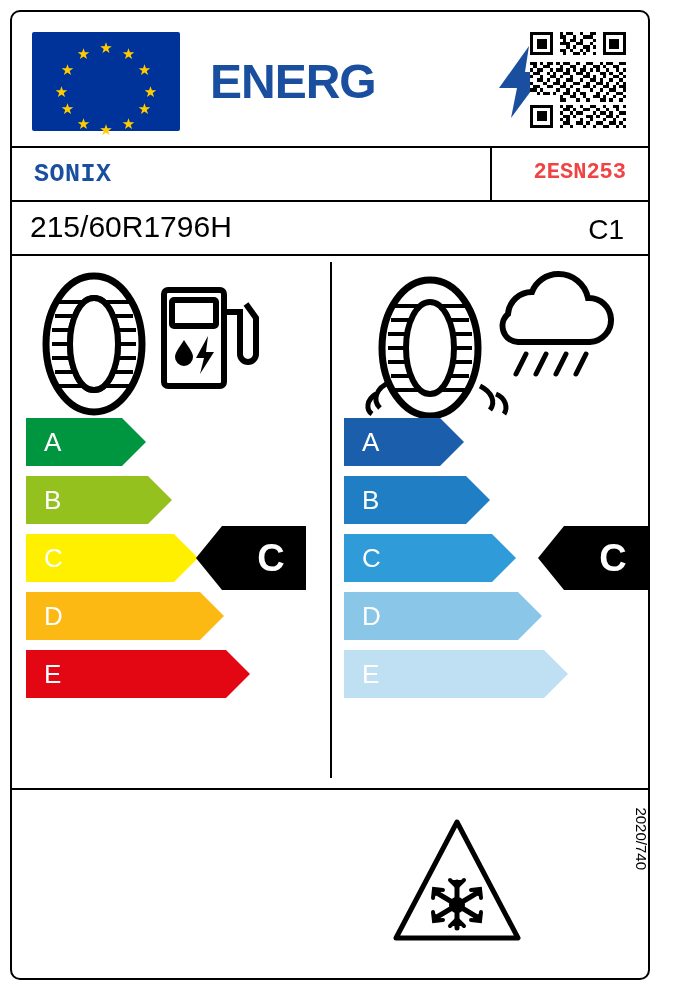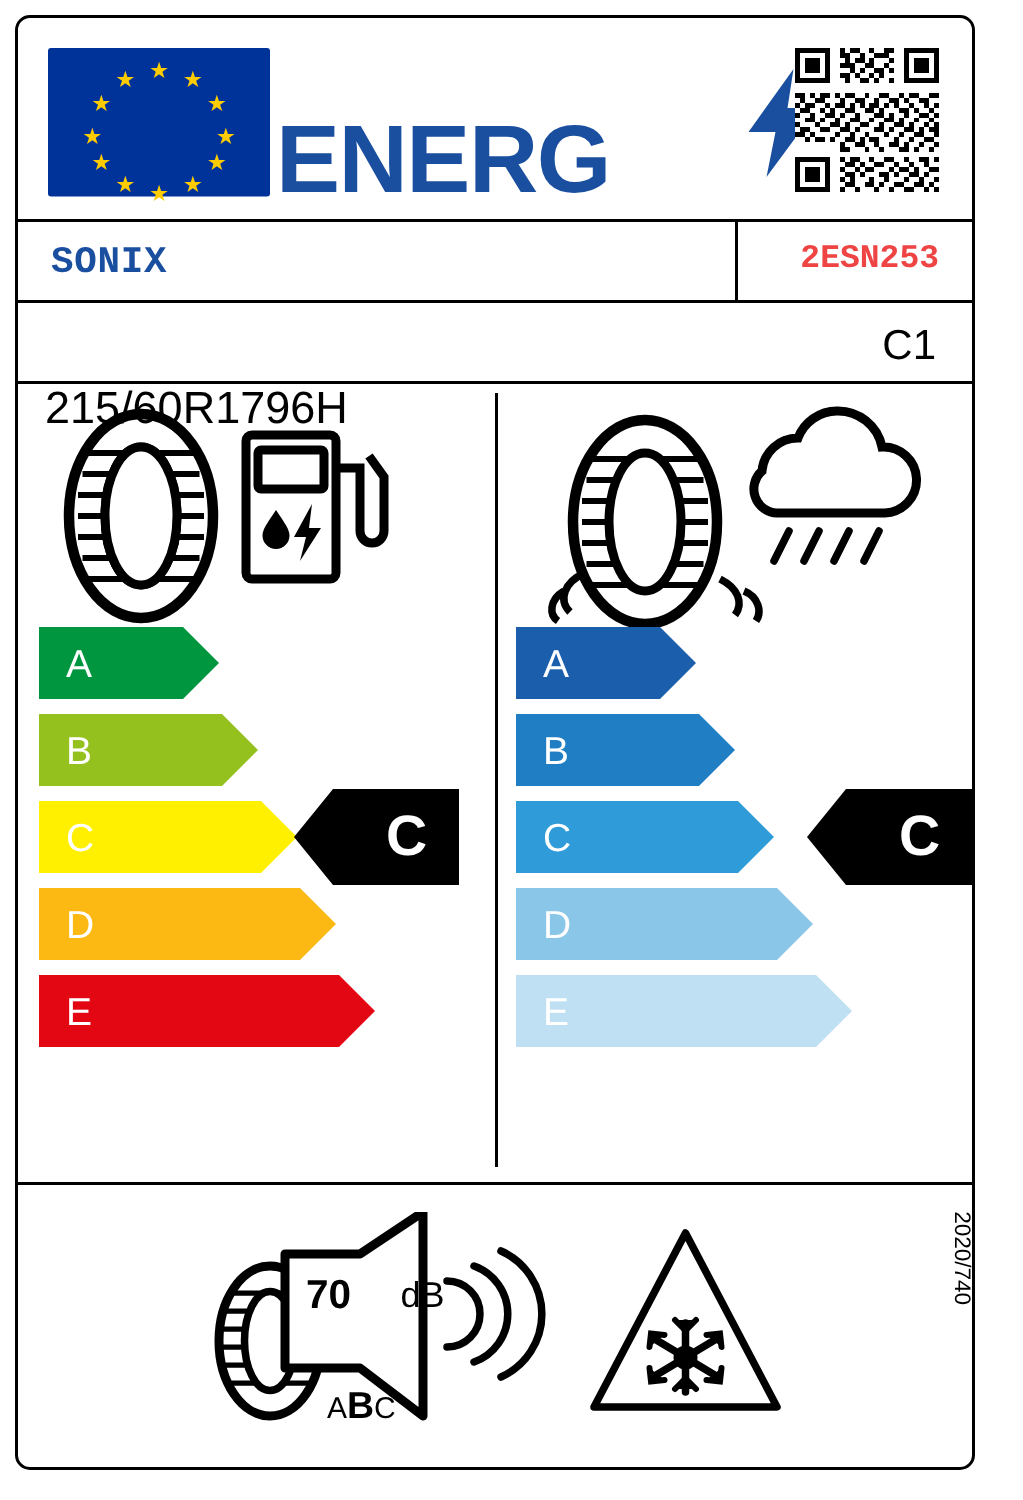--- a/index.html
+++ b/index.html
@@ -48,28 +48,27 @@
     position: absolute;
     color: #FFCC00;
     font-size: 15px;
     line-height: 15px;
     width: 15px;
     height: 15px;
     text-align: center;
   }
   .energy-word {
     position: absolute;
-    left: 172px;
+    left: 198px;
     top: 26px;
-    font-size: 64px;
+    font-size: 48px;
     font-weight: bold;
     letter-spacing: -1px;
     color: #1a4fa0;
     line-height: 88px;
-    margin-top: 24px;
   }
   .bolt {
     position: absolute;
     left: 487px;
     top: 34px;
     width: 46px;
     height: 72px;
   }
   .qr {
     position: absolute;
@@ -128,21 +127,20 @@
     top: 190px;
     width: 100%;
     height: 52px;
   }
   .size {
     position: absolute;
     left: 18px;
     top: 8px;
     font-size: 30px;
     color: #000;
-    margin-top: 46px;
   }
   .class {
     position: absolute;
     right: 24px;
     top: 12px;
     font-size: 28px;
     color: #000;
   }
 
   
@@ -654,46 +652,20 @@
         </div>
       </div>
     </div>
   </div>
 
   <div class="v-sep-main"></div>
   <div class="divider" style="top:776px;"></div>
 
   <div class="bottom">
 
-    <div class="noise-block">
-      <svg width="260" height="150" viewBox="0 0 260 150" style="position:absolute;left:0;top:0;">
-
-        <g>
-          <ellipse cx="48" cy="86" rx="34" ry="50" fill="none" stroke="#000" stroke-width="6"></ellipse>
-          <g stroke="#000" stroke-width="3.5">
-            <path d="M22,54 L74,54 M18,66 L78,66 M16,78 L80,78 M16,90 L80,90 M18,102 L78,102 M22,114 L74,114"></path>
-          </g>
-          <ellipse cx="48" cy="86" rx="17" ry="33" fill="#fff" stroke="#000" stroke-width="5"></ellipse>
-        </g>
-
-        <g>
-          <path d="M58,28 L58,104 L108,104 L150,136 L150,0 L108,28 Z" fill="#fff" stroke="#000" stroke-width="6" stroke-linejoin="round"></path>
-          <g fill="none" stroke="#000" stroke-width="5" stroke-linecap="round">
-            <path d="M166,46 a22,22 0 0 1 0,44"></path>
-            <path d="M184,36 a34,34 0 0 1 0,64"></path>
-            <path d="M202,26 a46,46 0 0 1 0,84"></path>
-          </g>
-        </g>
-      </svg>
-      <div class="db-value">70</div>
-      <div class="db-unit">dB</div>
-      <div class="noise-classes">
-        <span>A</span><b>B</b><span>C</span>
-      </div>
-    </div>
 
     <div class="snow-block">
       <svg width="130" height="130" viewBox="0 0 130 130">
         <path d="M65,6 L126,122 L4,122 Z" fill="none" stroke="#000" stroke-width="5" stroke-linejoin="round"></path>
         <g stroke="#000" stroke-width="5" stroke-linecap="round">
           <path d="M65,66 L65,112"></path>
           <path d="M45,77 L85,101"></path>
           <path d="M85,77 L45,101"></path>
         </g>
         <circle cx="65" cy="89" r="8" fill="#000"></circle>

